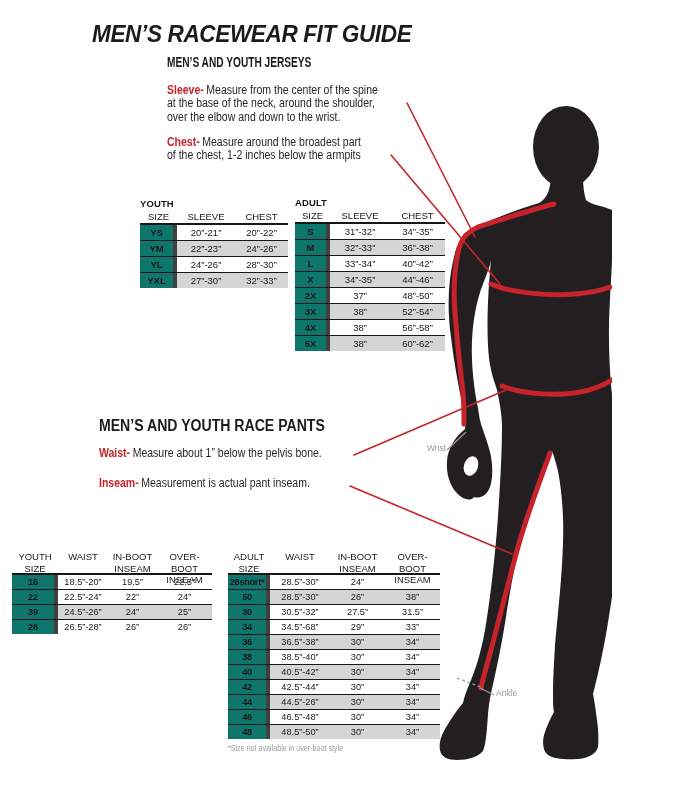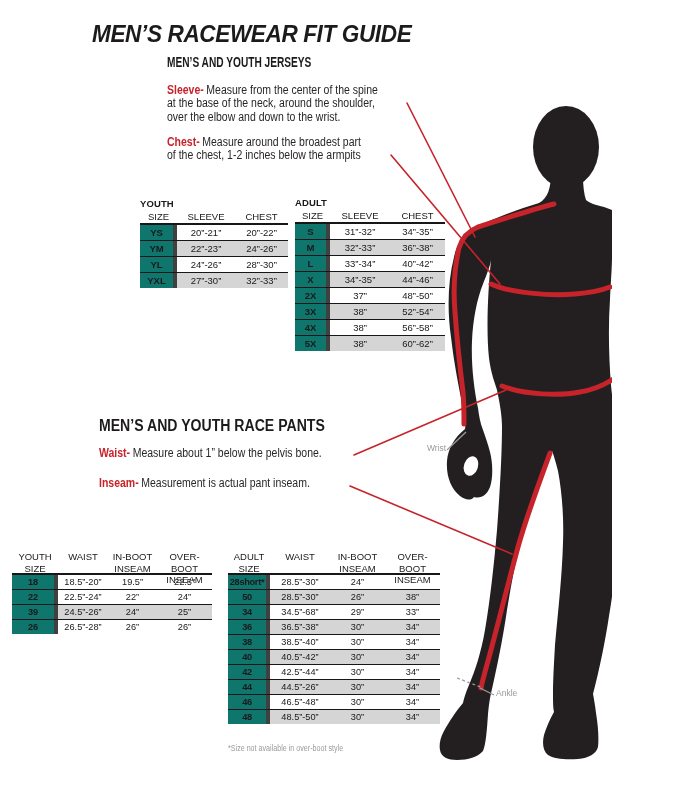--- a/index.html
+++ b/index.html
@@ -339,20 +339,26 @@
           <div class="td c2">24”</div>
           <div class="td c3"></div>
         </div>
         <div class="trow shade">
           <div class="td c0 size">50</div>
           <div class="td c1">28.5”-30”</div>
           <div class="td c2">26”</div>
           <div class="td c3">38”</div>
         </div>
         <div class="trow">
+          <div class="td c0 size">30</div>
+          <div class="td c1">30.5”-32”</div>
+          <div class="td c2">27.5”</div>
+          <div class="td c3">31.5”</div>
+        </div>
+        <div class="trow">
           <div class="td c0 size">34</div>
           <div class="td c1">34.5”-68”</div>
           <div class="td c2">29”</div>
           <div class="td c3">33”</div>
         </div>
         <div class="trow shade">
           <div class="td c0 size">36</div>
           <div class="td c1">36.5”-38”</div>
           <div class="td c2">30”</div>
           <div class="td c3">34”</div>

